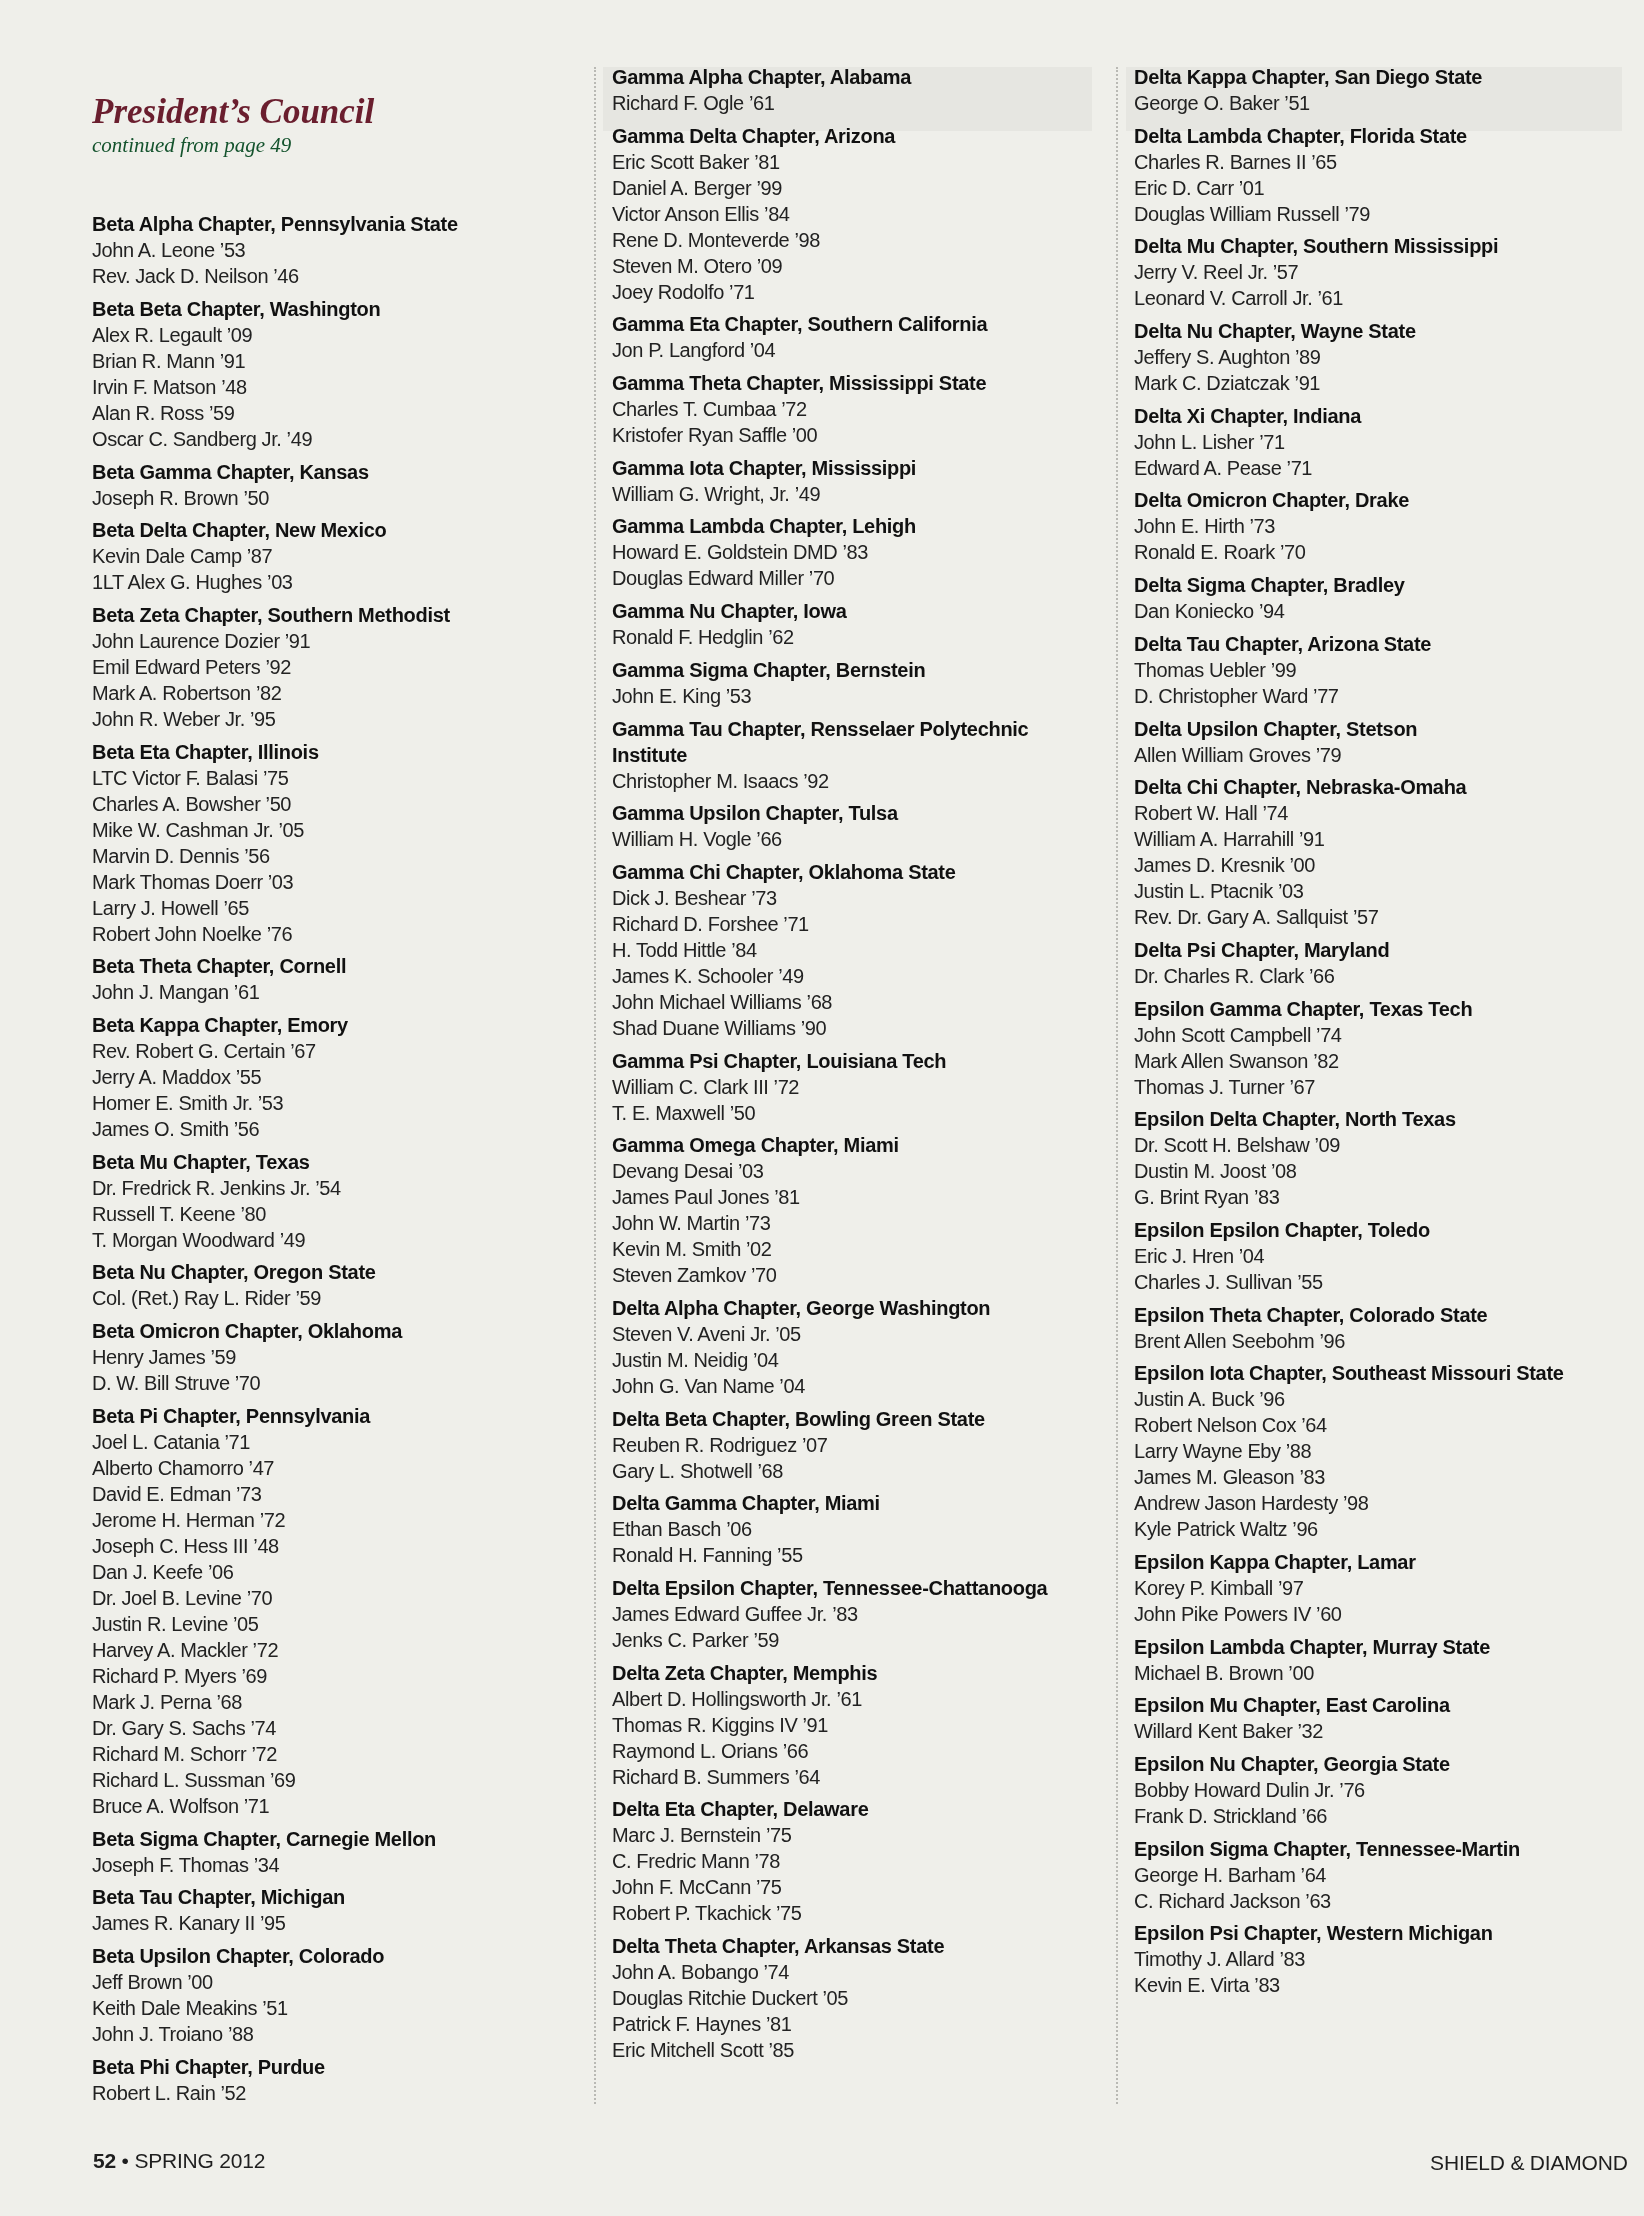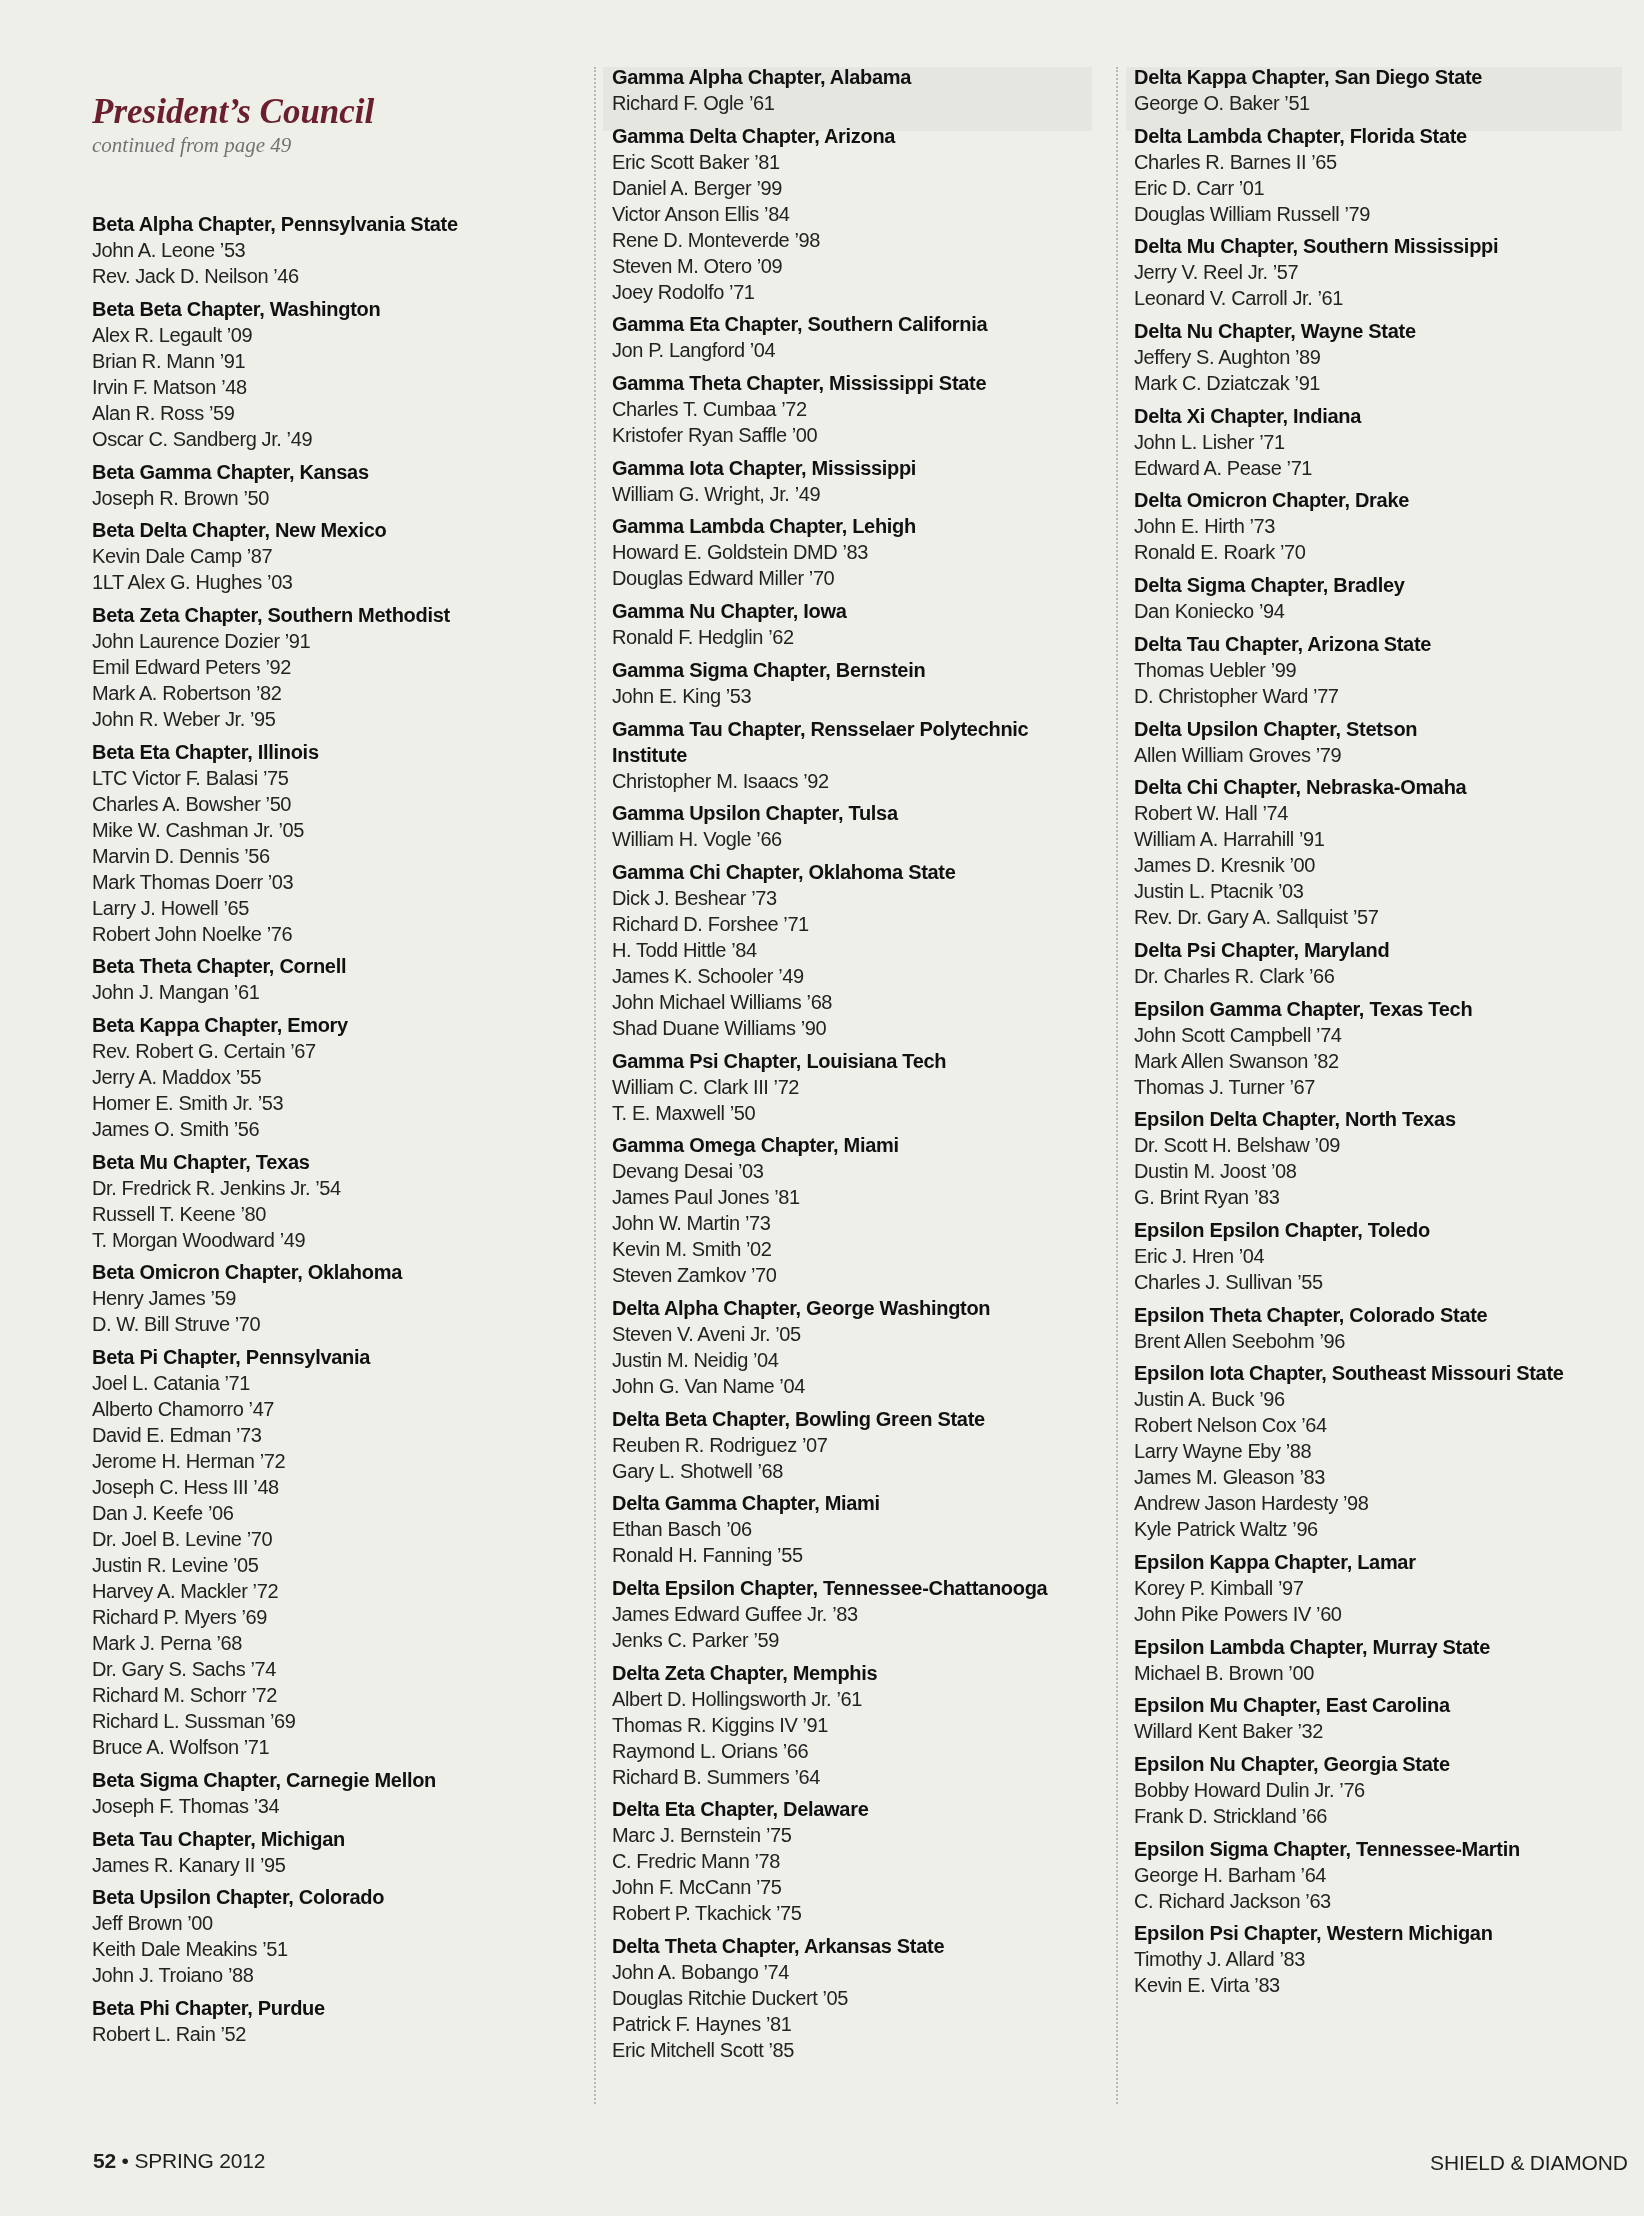--- a/index.html
+++ b/index.html
@@ -32,21 +32,21 @@
     font-family: "Liberation Serif", "DejaVu Serif", serif;
     font-style: italic;
     color: #6a1e2e;
     font-size: 35px;
     line-height: 39px;
     margin: 0;
   }
   .subtitle {
     font-family: "Liberation Serif", "DejaVu Serif", serif;
     font-style: italic;
-    color: #737373;
+    color: #14532d;
     font-size: 21px;
     line-height: 27px;
     margin: 1.3px 0 0 0;
   }
   .intro-gap { height: 52px; }
   .group { margin-bottom: 6.7px; }
   .chapter {
     font-weight: bold;
     font-size: 20px;
     line-height: 26px;
@@ -138,20 +138,24 @@
           <div class="name">Rev. Robert G. Certain ’67</div>
           <div class="name">Jerry A. Maddox ’55</div>
           <div class="name">Homer E. Smith Jr. ’53</div>
           <div class="name">James O. Smith ’56</div>
         </div>
         <div class="group">
           <div class="chapter">Beta Mu Chapter, Texas</div>
           <div class="name">Dr. Fredrick R. Jenkins Jr. ’54</div>
           <div class="name">Russell T. Keene ’80</div>
           <div class="name">T. Morgan Woodward ’49</div>
+        </div>
+        <div class="group">
+          <div class="chapter">Beta Nu Chapter, Oregon State</div>
+          <div class="name">Col. (Ret.) Ray L. Rider ’59</div>
         </div>
         <div class="group">
           <div class="chapter">Beta Omicron Chapter, Oklahoma</div>
           <div class="name">Henry James ’59</div>
           <div class="name">D. W. Bill Struve ’70</div>
         </div>
         <div class="group">
           <div class="chapter">Beta Pi Chapter, Pennsylvania</div>
           <div class="name">Joel L. Catania ’71</div>
           <div class="name">Alberto Chamorro ’47</div>

